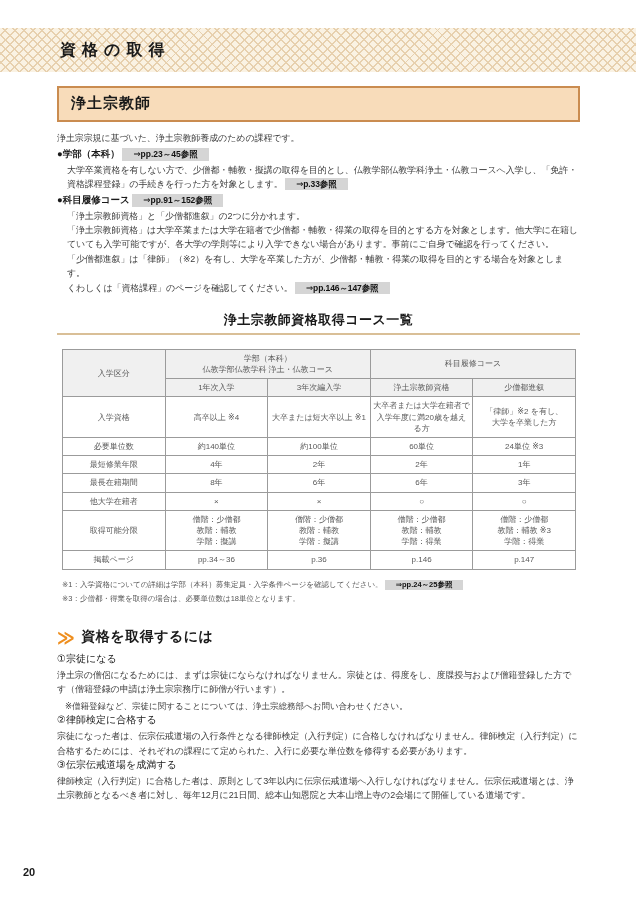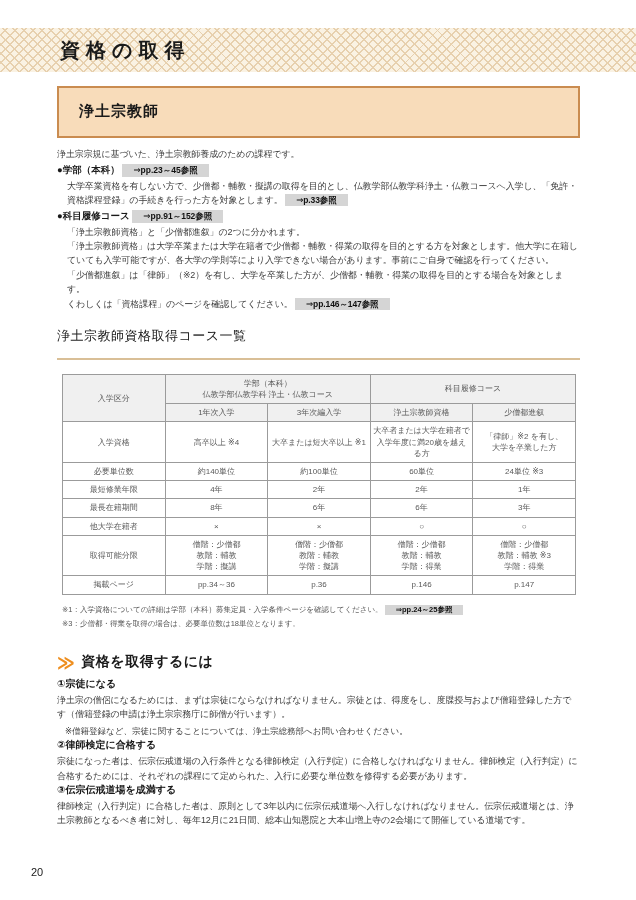--- a/index.html
+++ b/index.html
@@ -13,45 +13,45 @@
   
   .banner{
     position:absolute;top:28px;left:0;width:636px;height:44px;
     background-color:#faf2e3;
     background-image:
       repeating-linear-gradient(45deg,#e7d0ae 0 1.4px,transparent 1.4px 6.5px),
       repeating-linear-gradient(-45deg,#e7d0ae 0 1.4px,transparent 1.4px 6.5px);
     display:flex;align-items:center;
   }
   .banner-title{
-    margin:0 0 0 60px;font-size:20px;font-weight:bold;color:#1a1a1a;
+    margin:0 0 0 60px;font-size:16px;font-weight:bold;color:#1a1a1a;
     letter-spacing:6px;
   }
 
   
   .content{position:absolute;top:86px;left:57px;width:523px;}
 
   .section-box{
     background:#f8dcba;border:2px solid #ca8c50;
     padding:6px 12px 7px 12px;margin-bottom:9px;
   }
-  .section-box h2{margin:8px;font-size:15px;font-weight:bold;color:#1a1a1a;letter-spacing:1px;}
+  .section-box h2{margin:0;font-size:15px;font-weight:bold;color:#1a1a1a;letter-spacing:1px;}
 
   .body-text{margin:0;font-size:9px;line-height:1.6;color:#3c3c3c;letter-spacing:-0.1px;}
   .indent{padding-left:10px;}
   .bullet-line{margin:1px 0;font-size:9.5px;font-weight:bold;color:#1a1a1a;line-height:1.6;}
   .badge{
     display:inline-block;background:#d5d5d5;color:#111;font-weight:bold;
     font-size:8.5px;padding:0 11px;line-height:1.45;vertical-align:baseline;
   }
 
   
   .table-caption{
-    margin:16px 0 0 0;padding-bottom:13px;font-size:13px;font-weight:normal;color:#1a1a1a;
-    border-bottom:2px solid #d9bf97;letter-spacing:0.5px;
+    margin:16px 0 0 0;padding-bottom:4px;font-size:13px;font-weight:bold;color:#1a1a1a;
+    border-bottom:2px solid #d9bf97;letter-spacing:0.5px;text-align:center;
   }
   .course-table{
     width:514px;margin:14px 0 0 5px;border-collapse:collapse;table-layout:fixed;
     font-size:8px;color:#595959;
   }
   .course-table th,.course-table td{
     border:1px solid #9b9b9b;text-align:center;vertical-align:middle;
     padding:3px 2px;font-weight:normal;white-space:pre-line;line-height:1.4;
   }
   .course-table thead th{background:#f0f0f0;}
@@ -61,25 +61,25 @@
   .footnotes{margin:8px 0 0 5px;font-size:7.5px;color:#555;line-height:1.9;}
   .footnotes p{margin:0;}
   .footnotes .badge{font-size:7.5px;}
 
   
   .howto-heading{
     margin:22px 0 6px 0;font-size:14px;font-weight:bold;color:#1a1a1a;
     display:flex;align-items:center;gap:6px;letter-spacing:0.5px;
   }
   .chevron{color:#ee8e1e;font-size:17px;font-weight:bold;line-height:1;transform:scaleY(1.1);}
-  .step-title{margin:0 0 2px 0;font-size:10px;font-weight:bold;color:#1a1a1a;}
+  .step-title{margin:0 0 2px 0;font-size:10px;font-weight:normal;color:#1a1a1a;}
   .step-note{margin:2px 0 0 8px;font-size:8.5px;color:#3c3c3c;line-height:1.7;}
 
   .page-number{
-    position:absolute;left:31px;top:866px;font-size:11px;font-weight:normal;color:#1a1a1a;
+    position:absolute;left:23px;top:866px;font-size:11px;font-weight:bold;color:#1a1a1a;
   }
 </style>
 </head>
 <body>
 
 <div class="page">
 
   <header class="banner">
     <h1 class="banner-title">資格の取得</h1>
   </header>

